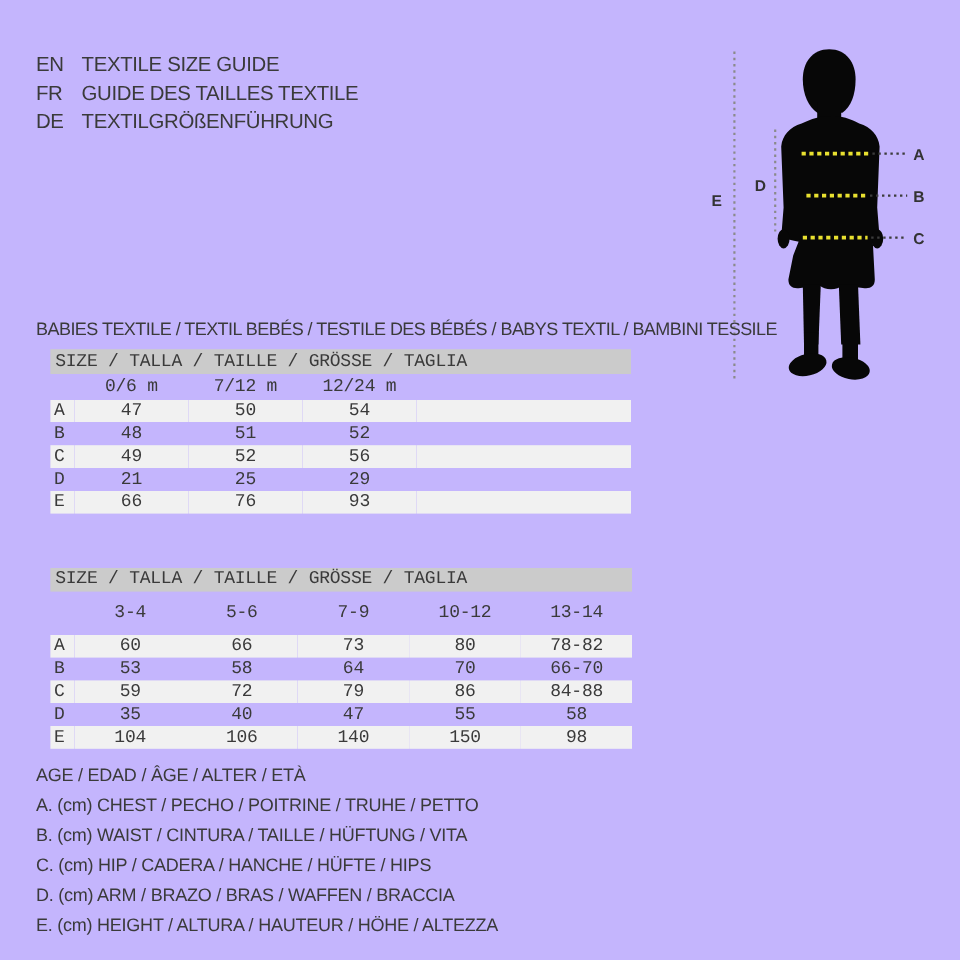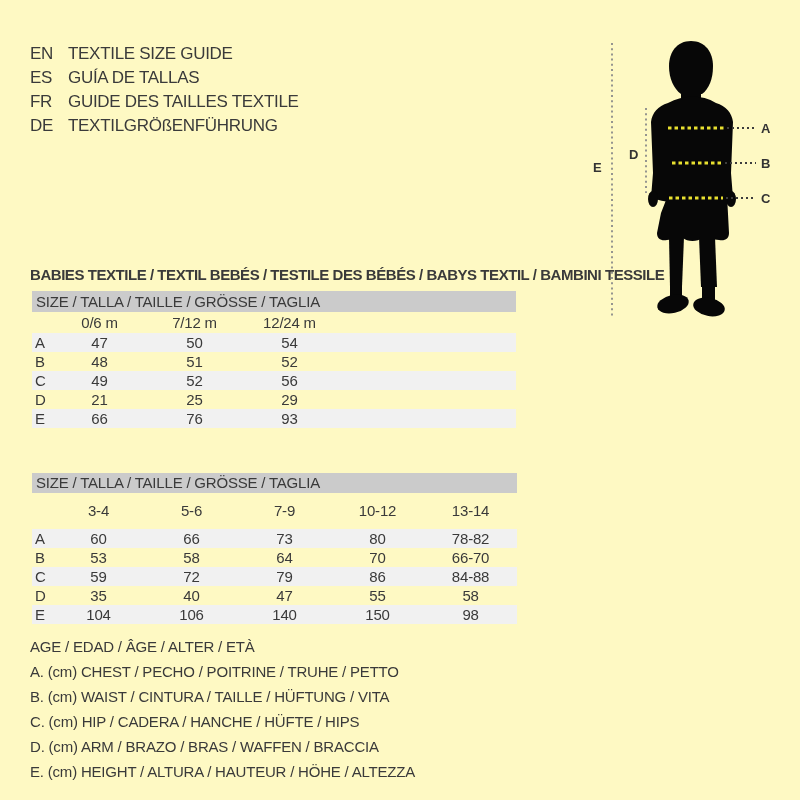--- a/index.html
+++ b/index.html
@@ -1,33 +1,33 @@
 <!DOCTYPE html>
 <html><head>
 <meta charset="utf-8">
 <style>
   html,body{margin:0;padding:0;background:#fff;}
   .page{
-    position:relative;width:800px;height:800px;background:#fef9c3;overflow:hidden;
+    position:relative;width:800px;height:800px;background:#c4b5fd;overflow:hidden;
     font-family:"Liberation Sans",sans-serif;color:#3a3a3a;
   }
   
   .langs{position:absolute;left:30px;top:42px;margin:0;padding:0;list-style:none;}
   .langs li{height:24px;line-height:24px;font-size:17px;letter-spacing:-0.3px;white-space:nowrap;}
   .langs .code{display:inline-block;width:38px;}
   
   .figure{position:absolute;left:590px;top:25px;width:210px;height:300px;}
   .figure text{font-family:"Liberation Sans",sans-serif;font-size:13px;font-weight:bold;fill:#333;}
   
-  .heading{position:absolute;left:30px;font-size:15px;line-height:16px;letter-spacing:-0.45px;white-space:nowrap;font-weight:bold;}
+  .heading{position:absolute;left:30px;font-size:15px;line-height:16px;letter-spacing:-0.45px;white-space:nowrap;}
   .babies-heading{top:267px;}
   .children-heading{top:445px;}
   
-  table.sizes{position:absolute;left:32px;border-collapse:collapse;table-layout:fixed;
-    font-size:15px;color:#3a3a3a;letter-spacing:-0.2px;}
+  table.sizes{position:absolute;left:42px;border-collapse:collapse;table-layout:fixed;
+    font-size:15px;color:#3a3a3a;letter-spacing:-0.2px;font-family:Liberation Mono, monospace;}
   table.babies{top:291px;width:484px;}
   table.children{top:473px;width:485px;}
   table.sizes td{padding:0;text-align:center;height:19px;line-height:19px;white-space:nowrap;overflow:hidden;}
   table.sizes tr.bar td{background:#cbcbcb;text-align:left;padding-left:4px;height:21px;line-height:21px;}
   table.children tr.bar td{height:20px;line-height:20px;}
   table.sizes tr.cols td{height:21px;line-height:21px;}
   table.children tr.cols td{height:36px;line-height:20px;}
   table.sizes tr.stripe td{background:#f1f1f1;}
   table.sizes td.rl{text-align:left;padding-left:3px;}
   
@@ -35,23 +35,20 @@
   .legend div{height:25px;line-height:25px;white-space:nowrap;}
 </style>
 </head>
 <body>
 
 <div class="page">
 
   <ul class="langs">
     <li>
       <span class="code">EN</span><span>TEXTILE SIZE GUIDE</span>
-    </li>
-    <li>
-      <span class="code">ES</span><span>GUÍA DE TALLAS</span>
     </li>
     <li>
       <span class="code">FR</span><span>GUIDE DES TAILLES TEXTILE</span>
     </li>
     <li>
       <span class="code">DE</span><span>TEXTILGRÖßENFÜHRUNG</span>
     </li>
   </ul>
 
   <svg class="figure" viewBox="0 0 210 300" aria-hidden="true">

